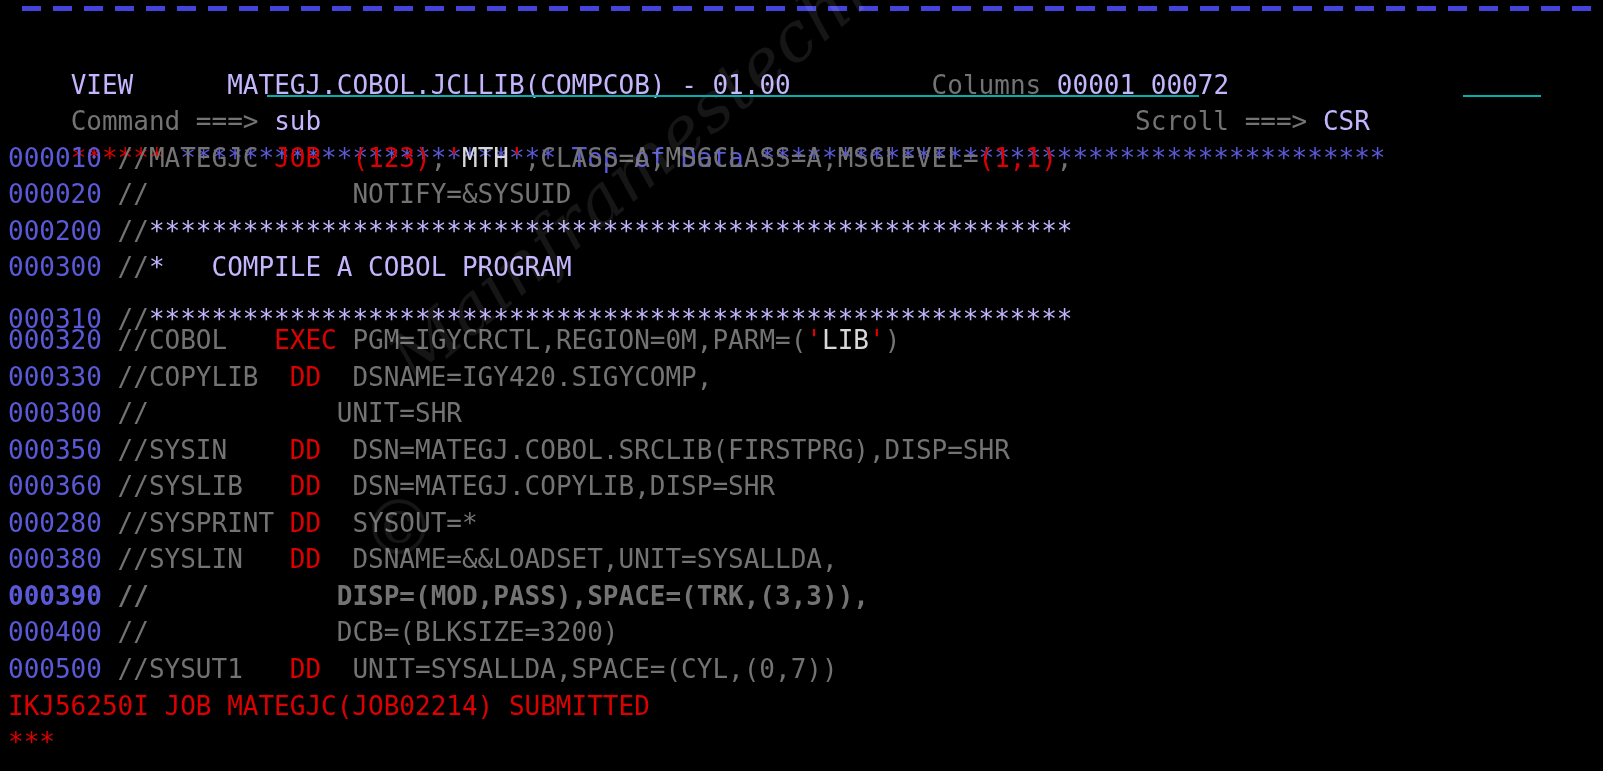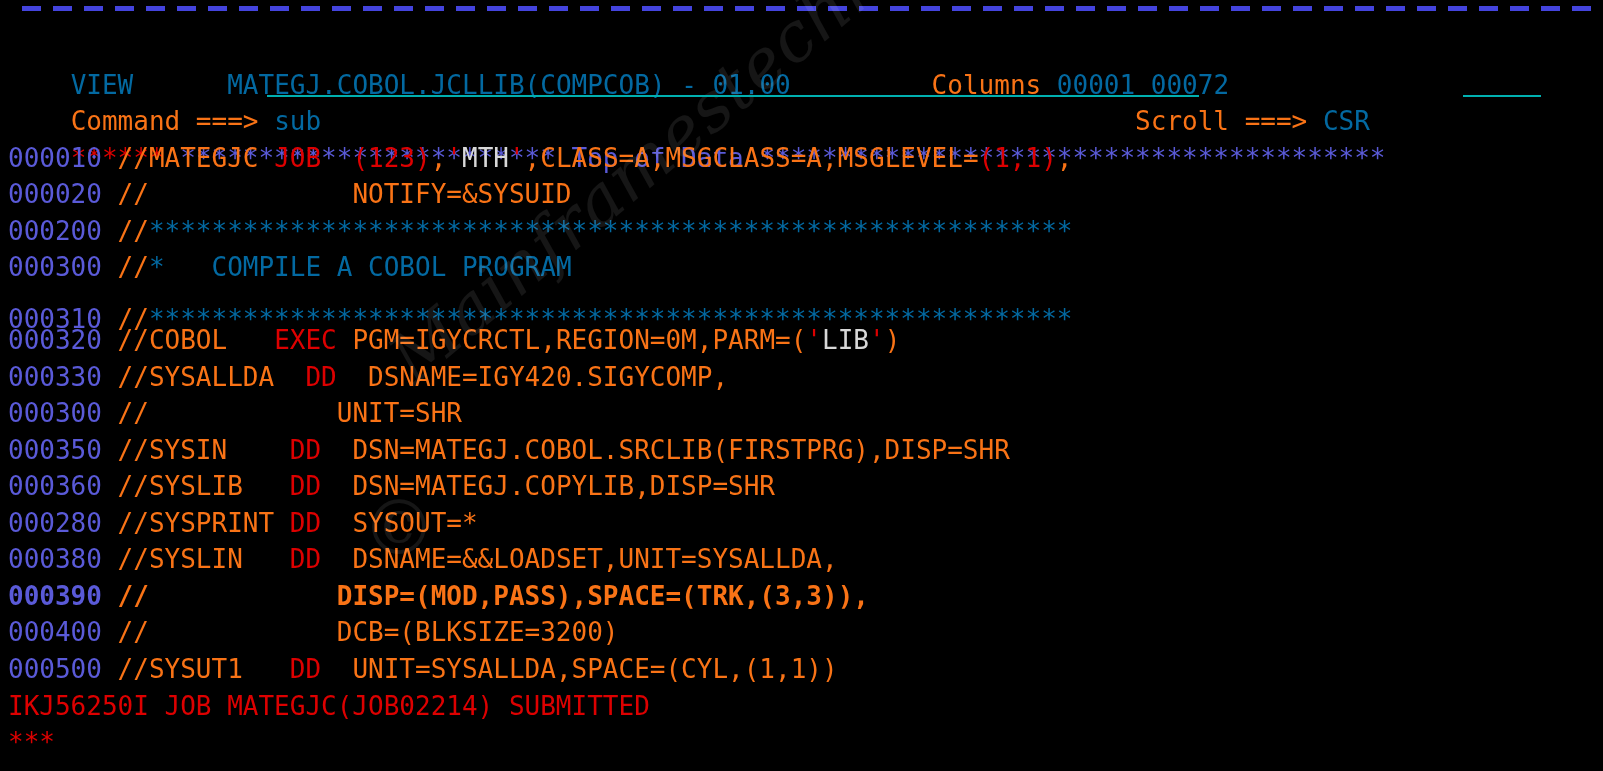--- a/index.html
+++ b/index.html
@@ -71,23 +71,23 @@
 
   
   .row {
     position: absolute;
     left: 8px;
     white-space: pre;
     z-index: 4;
   }
 
   
-  .c-green  { color: #f97316; }
+  .c-green  { color: #737373; }
   .c-red    { color: #dd0000; }
-  .c-cyan   { color: #0369a1; }
+  .c-cyan   { color: #c4b5fd; }
   .c-blue   { color: #5a5ad8; }
   .c-white  { color: #d8d8d8; }
 
   
   .ul-cmd {
     position: absolute;
     background: #00b0b0;
     height: 2px;
     z-index: 6;
   }
@@ -171,28 +171,28 @@
     <span class="c-red">******</span><span> </span><span class="c-blue">************************</span><span> </span><span class="c-blue">Top of Data</span><span> </span><span class="c-blue">****************************************</span>
   </div>
 
   <div id="editor-lines">
       <div class="row" style="top: 139.5px;"><span class="c-blue">000010</span><span> </span><span class="c-green">//MATEGJC </span><span class="c-red">JOB  (123)</span><span class="c-green">,</span><span class="c-red">'</span><span class="c-white">MTH</span><span class="c-red">'</span><span class="c-green">,CLASS=A,MSGCLASS=A,MSGLEVEL=</span><span class="c-red">(1,1)</span><span class="c-green">,</span></div>
       <div class="row" style="top: 176px;"><span class="c-blue">000020</span><span> </span><span class="c-green">//             NOTIFY=&amp;SYSUID</span></div>
       <div class="row" style="top: 212.5px;"><span class="c-blue">000200</span><span> </span><span class="c-green">//</span><span class="c-cyan">***********************************************************</span></div>
       <div class="row" style="top: 249px;"><span class="c-blue">000300</span><span> </span><span class="c-green">//</span><span class="c-cyan">*   COMPILE A COBOL PROGRAM</span></div>
       <div class="row" style="top: 301px;"><span class="c-blue">000310</span><span> </span><span class="c-green">//</span><span class="c-cyan">***********************************************************</span></div>
       <div class="row" style="top: 322px;"><span class="c-blue">000320</span><span> </span><span class="c-green">//COBOL   </span><span class="c-red">EXEC</span><span class="c-green"> PGM=IGYCRCTL,REGION=0M,PARM=(</span><span class="c-red">'</span><span class="c-white">LIB</span><span class="c-red">'</span><span class="c-green">)</span></div>
-      <div class="row" style="top: 358.5px;"><span class="c-blue">000330</span><span> </span><span class="c-green">//SYSALLDA  </span><span class="c-red">DD</span><span class="c-green">  DSNAME=IGY420.SIGYCOMP,</span></div>
+      <div class="row" style="top: 358.5px;"><span class="c-blue">000330</span><span> </span><span class="c-green">//COPYLIB  </span><span class="c-red">DD</span><span class="c-green">  DSNAME=IGY420.SIGYCOMP,</span></div>
       <div class="row" style="top: 395px;"><span class="c-blue">000300</span><span> </span><span class="c-green">//            UNIT=SHR</span></div>
       <div class="row" style="top: 431.5px;"><span class="c-blue">000350</span><span> </span><span class="c-green">//SYSIN    </span><span class="c-red">DD</span><span class="c-green">  DSN=MATEGJ.COBOL.SRCLIB(FIRSTPRG),DISP=SHR</span></div>
       <div class="row" style="top: 468px;"><span class="c-blue">000360</span><span> </span><span class="c-green">//SYSLIB   </span><span class="c-red">DD</span><span class="c-green">  DSN=MATEGJ.COPYLIB,DISP=SHR</span></div>
       <div class="row" style="top: 504.5px;"><span class="c-blue">000280</span><span> </span><span class="c-green">//SYSPRINT </span><span class="c-red">DD</span><span class="c-green">  SYSOUT=*</span></div>
       <div class="row" style="top: 541px;"><span class="c-blue">000380</span><span> </span><span class="c-green">//SYSLIN   </span><span class="c-red">DD</span><span class="c-green">  DSNAME=&amp;&amp;LOADSET,UNIT=SYSALLDA,</span></div>
       <div class="row" style="top: 577.5px; font-weight: bold;"><span class="c-blue">000390</span><span> </span><span class="c-green">//            DISP=(MOD,PASS),SPACE=(TRK,(3,3)),</span></div>
       <div class="row" style="top: 614px;"><span class="c-blue">000400</span><span> </span><span class="c-green">//            DCB=(BLKSIZE=3200)</span></div>
-      <div class="row" style="top: 650.5px;"><span class="c-blue">000500</span><span> </span><span class="c-green">//SYSUT1   </span><span class="c-red">DD</span><span class="c-green">  UNIT=SYSALLDA,SPACE=(CYL,(1,1))</span></div>
+      <div class="row" style="top: 650.5px;"><span class="c-blue">000500</span><span> </span><span class="c-green">//SYSUT1   </span><span class="c-red">DD</span><span class="c-green">  UNIT=SYSALLDA,SPACE=(CYL,(0,7))</span></div>
     </div>
 
   <div class="row c-red" id="row-message" style="top:688px;">IKJ56250I JOB MATEGJC(JOB02214) SUBMITTED</div>
 
   <div class="row c-red" id="row-bottom" style="top:724px;">***</div>
 
 </div>
 
 </body></html>

